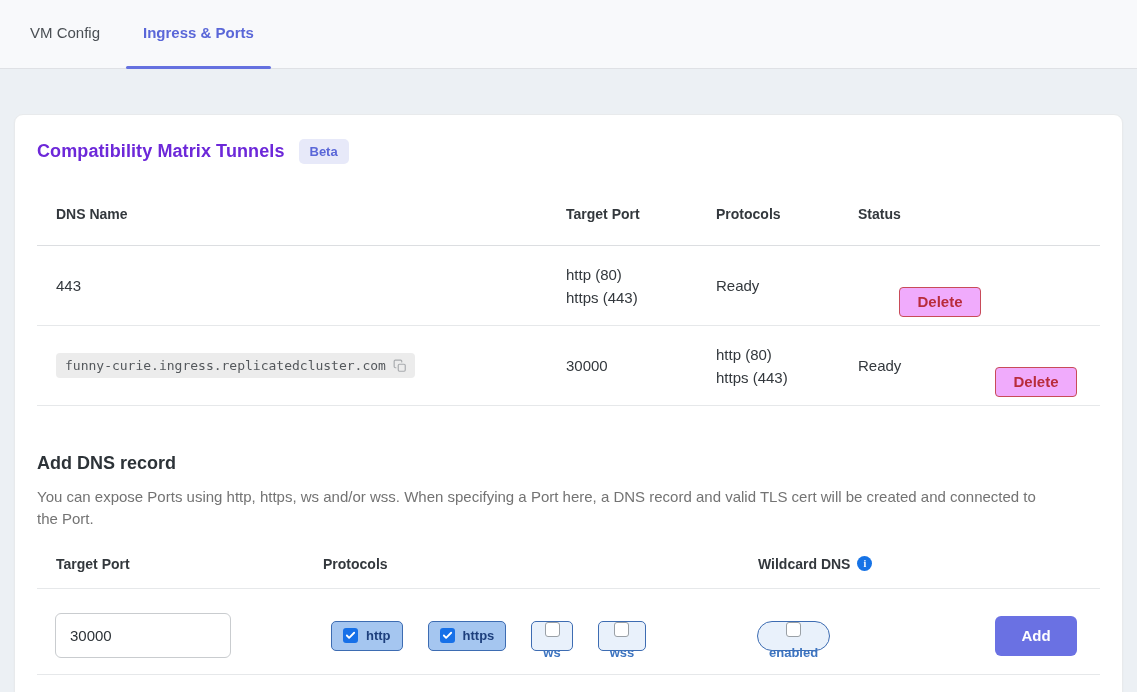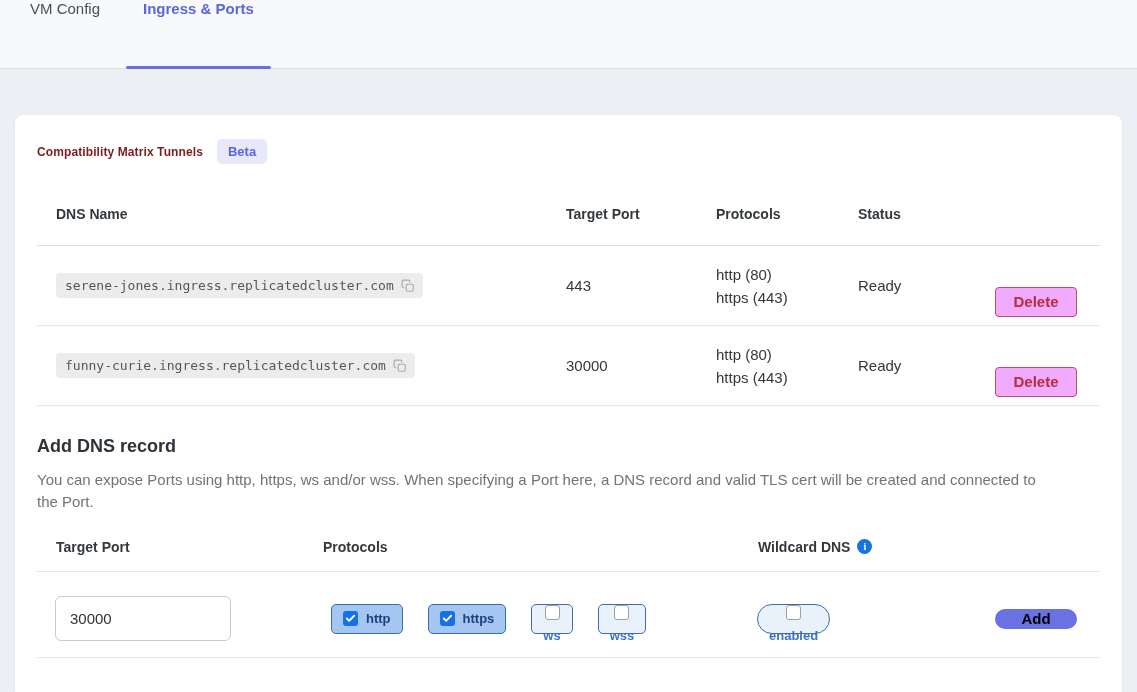--- a/index.html
+++ b/index.html
@@ -23,20 +23,21 @@
     background:#ECF0F4;
     color:#33383D;
     overflow:hidden;
   }
   
   .tabbar{
     background:#F8F9FB;
     padding-left:13px;
     border-bottom:1px solid #DFE1E5;
     display:flex;
+    align-items:flex-end;
     height:69px;
   }
   .tab{
     font-size:15px;
     color:#4A4F54;
     padding:0 17px 27px 17px;
     margin-right:9px;
     cursor:pointer;
     position:relative;
     white-space:nowrap;
@@ -63,23 +64,23 @@
     padding:24px 22px 20px 22px;
   }
   .card-title-row{
     display:flex;
     align-items:center;
     gap:14px;
     padding-left:0px;
     margin-bottom:18px;
   }
   .card-title{
-    font-size:12px;
-    font-weight:700;
-    color:#7f1d1d;
+    font-size:18px;
+    font-weight:700;
+    color:#6d28d9;
     letter-spacing:.1px;
   }
   .badge{
     background:var(--badge_bg);
     color:var(--accent);
     font-size:13px;
     font-weight:600;
     padding:5px 11px;
     border-radius:5px;
   }
@@ -136,21 +137,21 @@
     height:30px;
     width:82px;
     cursor:pointer;
     margin-top:32px;
   }
   
   .add-section-title{
     font-size:18px;
     font-weight:700;
     color:#2D3338;
-    margin-top:30px;
+    margin-top:47px;
   }
   .add-section-desc{
     font-size:15px;
     color:#737373;
     line-height:22px;
     margin-top:12px;
     max-width:1010px;
   }
   .form-head{
     display:grid;
@@ -235,25 +236,25 @@
     border-radius:3px;
     display:inline-flex;
     align-items:center;
     justify-content:center;
     flex:0 0 auto;
   }
   .cb.on{background:var(--checkbox_blue);}
   .cb.off{background:#FFFFFF;border:1.5px solid #9AA0A6;}
   .add-btn{
     background:var(--add_button);
-    color:#000000;
+    color:#ffffff;
     border:none;
-    border-radius:11px;
+    border-radius:6px;
     width:82px;
-    height:20px;
+    height:40px;
     font-size:15px;
     font-weight:700;
     font-family:inherit;
     cursor:pointer;
     justify-self:end;
   }
   .bottom-divider{
     border:none;
     border-top:1px solid #E6E8EA;
     margin:0;
@@ -277,31 +278,20 @@
 
   <div class="trow head">
     <div class="th">DNS Name</div>
     <div class="th">Target Port</div>
     <div class="th">Protocols</div>
     <div class="th">Status</div>
     <div class="th"></div>
   </div>
 
   <div class="trow body-row">
-    <div class="td">
-      <span class="dns-pill">
-        <span class="dns-text">serene-jones.ingress.replicatedcluster.com</span>
-        <span class="copy-btn">
-          <svg width="14" height="14" viewBox="0 0 24 24" fill="none" stroke="#A8ABAE" stroke-width="2" stroke-linecap="round" stroke-linejoin="round">
-              <rect x="9" y="9" width="12" height="12" rx="2"></rect>
-              <path d="M5 15H4a2 2 0 0 1-2-2V4a2 2 0 0 1 2-2h9a2 2 0 0 1 2 2v1"></path>
-            </svg>
-        </span>
-      </span>
-    </div>
     <div class="td">443</div>
     <div class="td proto-lines">
       <span>http (80)</span>
       <span>https (443)</span>
     </div>
     <div class="td">Ready</div>
     <div class="action-cell">
       <button class="delete-btn">Delete</button>
     </div>
   </div>

